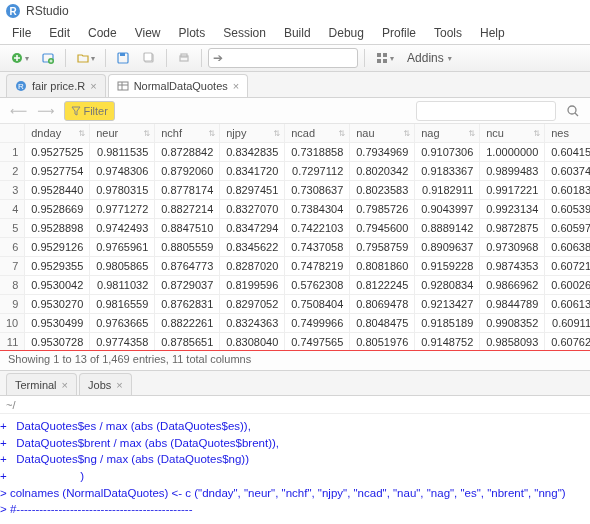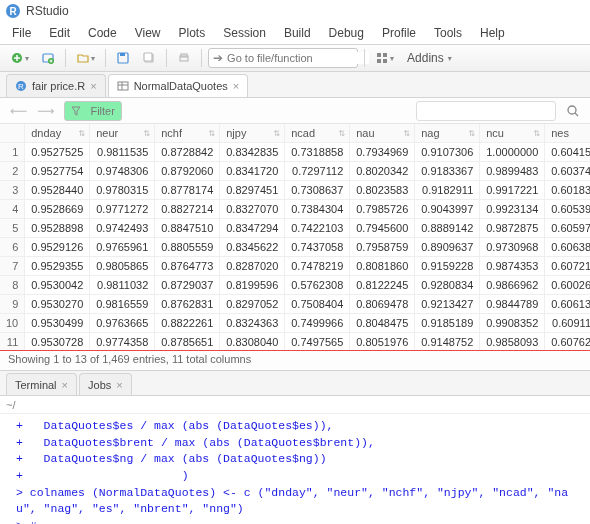--- a/index.html
+++ b/index.html
@@ -16,34 +16,34 @@
   .goto { display: flex; align-items: center; height: 20px; border: 1px solid #c8c8c8; border-radius: 3px; background: #fff; padding: 0 4px; gap: 4px; width: 150px; }
   .goto input { border: none; outline: none; font-size: 11px; color: #777; flex: 1; }
   .addins { display: flex; align-items: center; height: 20px; border: 1px solid transparent; padding: 0 4px; gap: 4px; font-size: 12px; color: #555; }
   .tabs { display: flex; align-items: flex-end; height: 26px; padding: 0 6px; gap: 2px; background: #f5f5f5; border-bottom: 1px solid #d4d4d4; }
   .tab { display: flex; align-items: center; gap: 5px; height: 23px; padding: 0 8px; border: 1px solid #d4d4d4; border-bottom: none; border-radius: 4px 4px 0 0; background: #fff; font-size: 11px; color: #444; }
   .tab.inactive { background: #f0f0f0; }
   .tab .close { color: #999; font-size: 11px; cursor: pointer; }
   .tab .ficon { width: 12px; height: 12px; display: inline-flex; align-items: center; justify-content: center; font-size: 10px; }
   .viewer-toolbar { display: flex; align-items: center; height: 26px; padding: 0 6px; gap: 6px; background: #fdfdfd; border-bottom: 1px solid #e5e5e5; }
   .nav-arrows { display: flex; gap: 2px; }
-  .filter { display: flex; align-items: center; gap: 9px; height: 20px; padding: 0 6px; border: 1px solid #c8c8c8; border-radius: 3px; background: #86efac; font-size: 11px; color: #777; }
+  .filter { display: flex; align-items: center; gap: 2px; height: 20px; padding: 0 6px; border: 1px solid #c8c8c8; border-radius: 3px; background: #fde047; font-size: 11px; color: #777; }
   .spacer { flex: 1; }
   .table-wrap { height: 226px; overflow: hidden; }
   table { border-collapse: collapse; width: 100%; font-size: 11px; }
   th, td { border-right: 1px solid #eee; border-bottom: 1px solid #eee; padding: 3px 6px; text-align: right; white-space: nowrap; }
   th { background: #fafafa; font-weight: normal; color: #555; position: relative; text-align: left; }
   th .sort { position: absolute; right: 4px; top: 50%; transform: translateY(-50%); color: #bbb; font-size: 8px; }
   th.rownum, td.rownum { text-align: right; background: #fafafa; color: #666; width: 34px; }
   .status { height: 20px; padding: 2px 8px; font-size: 11px; color: #666; border-top: 1px solid #ef4444; background: #fdfdfd; }
   .bottom-tabs { display: flex; align-items: flex-end; height: 26px; padding: 0 6px; gap: 2px; background: #f5f5f5; border-top: 1px solid #d4d4d4; border-bottom: 1px solid #d4d4d4; }
   .btab { display: flex; align-items: center; gap: 5px; height: 22px; padding: 0 8px; border: 1px solid #d4d4d4; border-bottom: none; border-radius: 4px 4px 0 0; background: #fff; font-size: 11px; color: #444; }
   .btab.inactive { background: #f0f0f0; justify-content: flex-end; }
   .console-mini-toolbar { height: 18px; padding: 0 6px; font-size: 11px; color: #888; border-bottom: 1px solid #eee; display:flex; align-items:center; }
-  .console { font-family: Liberation Mono, monospace; font-size: 11.5px; padding: 4px 16px; line-height: 1.45; white-space: pre-wrap; word-break: break-all; height: 110px; overflow: hidden; }
+  .console { font-family: Liberation Sans, sans-serif; font-size: 11.5px; padding: 4px 0; line-height: 1.45; white-space: pre-wrap; word-break: break-all; height: 110px; overflow: hidden; }
   .console .blue { color: #1a1ae6; }
 </style>
 </head>
 <body>
 
 <div class="titlebar">
   <div class="app-icon">R</div>
   <div class="titlebar-title">RStudio</div>
 </div>
 
@@ -99,21 +99,20 @@
   <div class="sep"></div>
   <div class="tbtn">
     <svg width="14" height="14">
         <rect x="3" y="5" width="8" height="5" fill="none" stroke="#bbb" stroke-width="1.2"></rect>
         <rect x="4" y="3" width="6" height="3" fill="none" stroke="#bbb" stroke-width="1.2"></rect>
       </svg>
   </div>
   <div class="sep"></div>
   <div class="goto">
     <span style="color:#888;">➔</span>
-    <input placeholder="Go to file/function" style="">
   </div>
   <div class="sep"></div>
   <div class="tbtn">
     <svg width="14" height="14">
         <rect x="2" y="2" width="4" height="4" fill="#888"></rect>
         <rect x="8" y="2" width="4" height="4" fill="#888"></rect>
         <rect x="2" y="8" width="4" height="4" fill="#888"></rect>
         <rect x="8" y="8" width="4" height="4" fill="#888"></rect>
       </svg>
     <span style="color:#888;font-size:8px;margin-left:1px;">▾</span>

